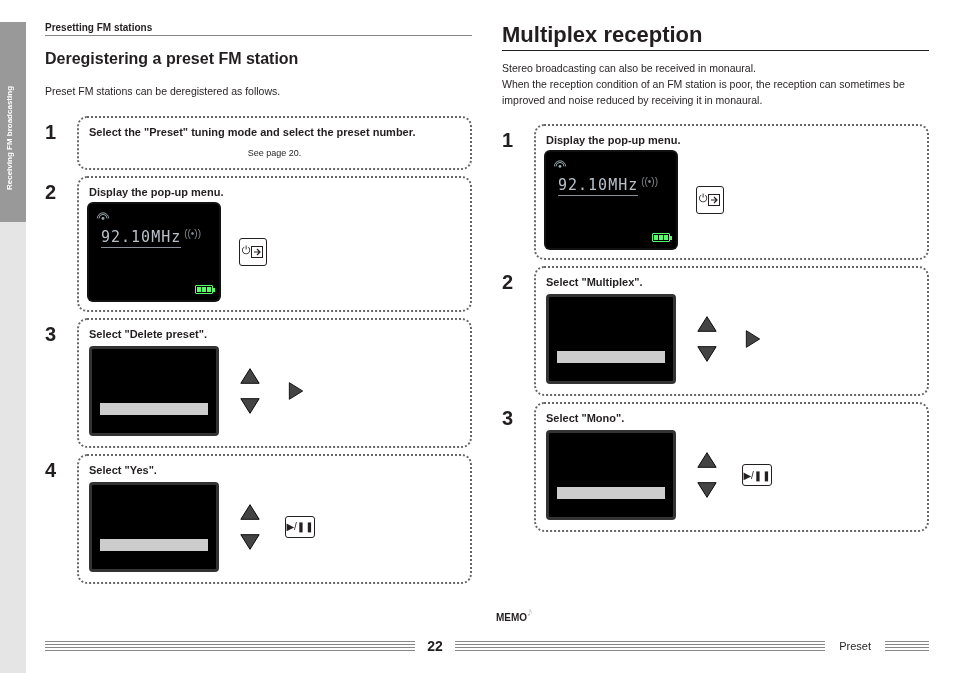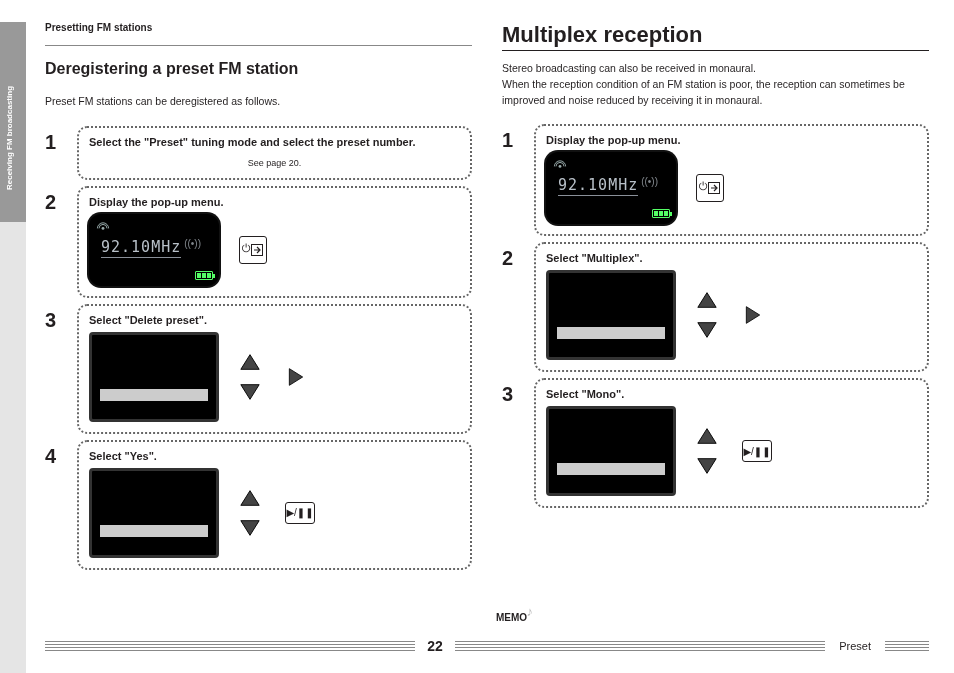--- a/index.html
+++ b/index.html
@@ -41,41 +41,41 @@
   .page {
     position: absolute;
     left: 45px;
     right: 25px;
     top: 22px;
     bottom: 60px;
     display: flex;
     gap: 30px;
   }
   .col { flex: 1; }
-  .crumb { font-size: 10px; font-weight: bold; margin-bottom: 12px; }
+  .crumb { font-size: 10px; font-weight: bold; margin-bottom: 2px; }
   .crumb-rule { border: 0; border-top: 1px solid #888; margin-bottom: 14px; }
   .subhead { font-size: 16px; font-weight: bold; margin-bottom: 16px; }
   .body-text { font-size: 10.5px; line-height: 1.5; margin-bottom: 16px; }
   .big-head { font-size: 22px; font-weight: bold; margin-bottom: 2px; }
   .head-rule { border: 0; border-top: 1.5px solid #231f20; margin-bottom: 10px; }
 
   .step-row { display: flex; align-items: flex-start; margin-bottom: 6px; }
   .step-num { width: 32px; font-size: 20px; font-weight: bold; line-height: 1; padding-top: 6px; }
   .step-box {
     flex: 1;
     border: 2px dotted #666;
     border-radius: 10px;
     padding: 8px 10px 10px 10px;
   }
   .step-title { font-size: 11px; font-weight: bold; }
   .step-sub { font-size: 9px; text-align: center; margin-top: 10px; }
   .step-media { display: flex; align-items: center; gap: 20px; margin-top: 6px; }
 
   .lcd {
-    width: 130px; height: 72px; background: #000; border-radius: 12px;
+    width: 130px; height: 96px; background: #000; border-radius: 4px;
     position: relative; color: #b8c0c8;
     box-shadow: 0 0 0 2px #111;
   }
   .lcd .wifi {
     position: absolute; left: 6px; top: 6px; width: 16px; height: 12px;
   }
   .lcd .freq {
     position: absolute; left: 12px; top: 24px;
     font-family: "DS-Digital", monospace;
     font-size: 15px; letter-spacing: 1px;

